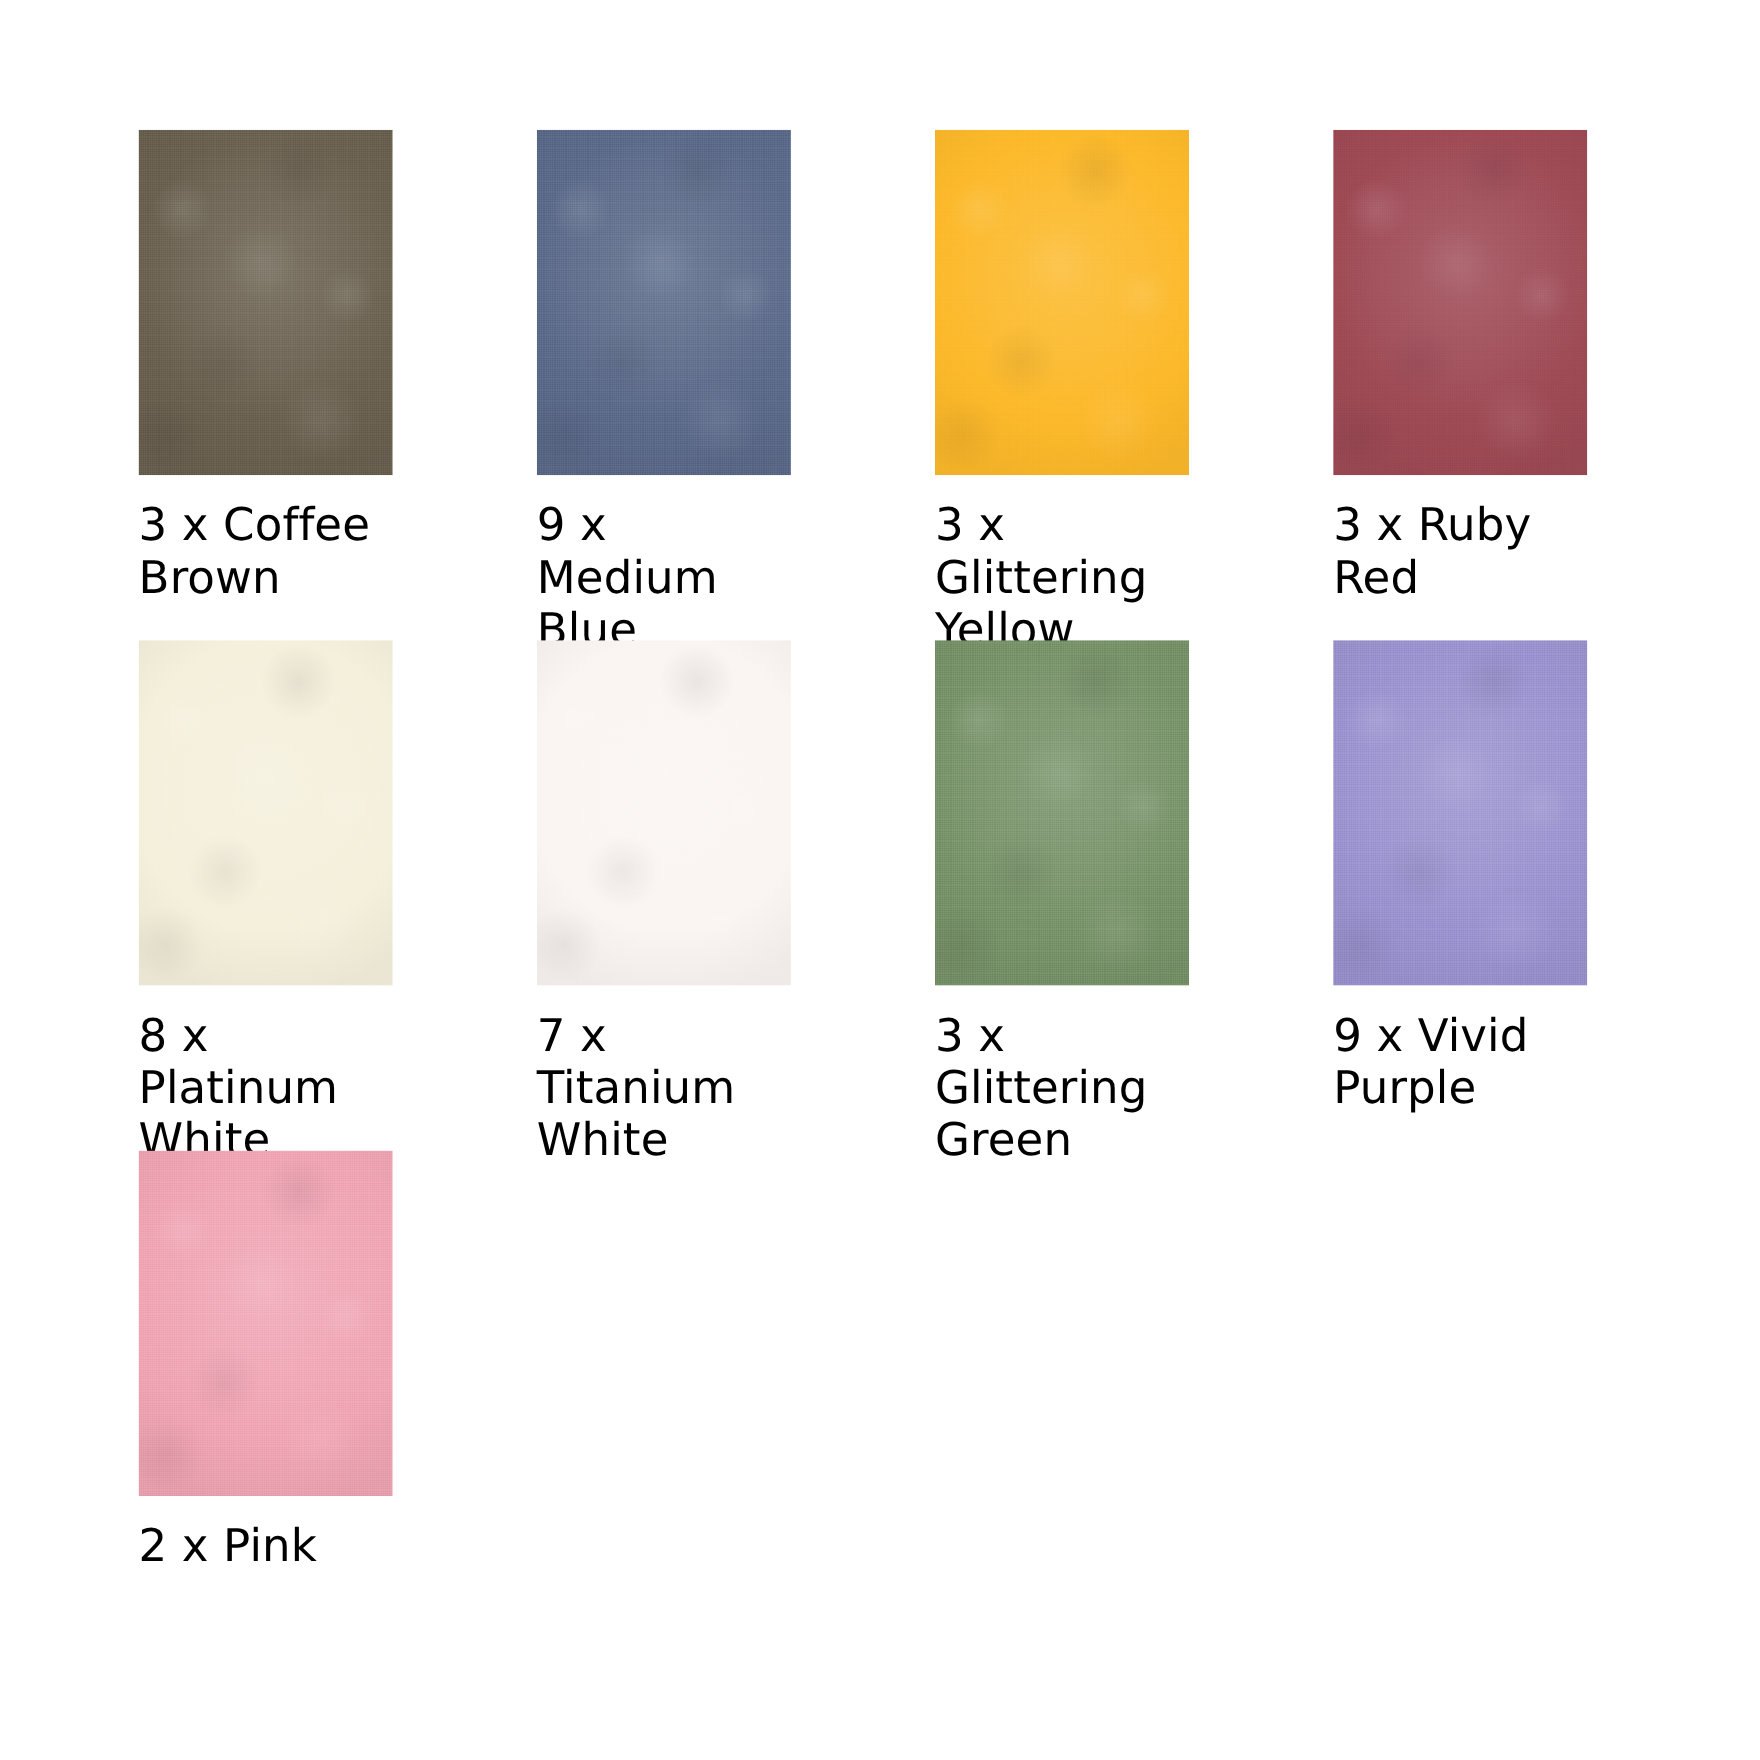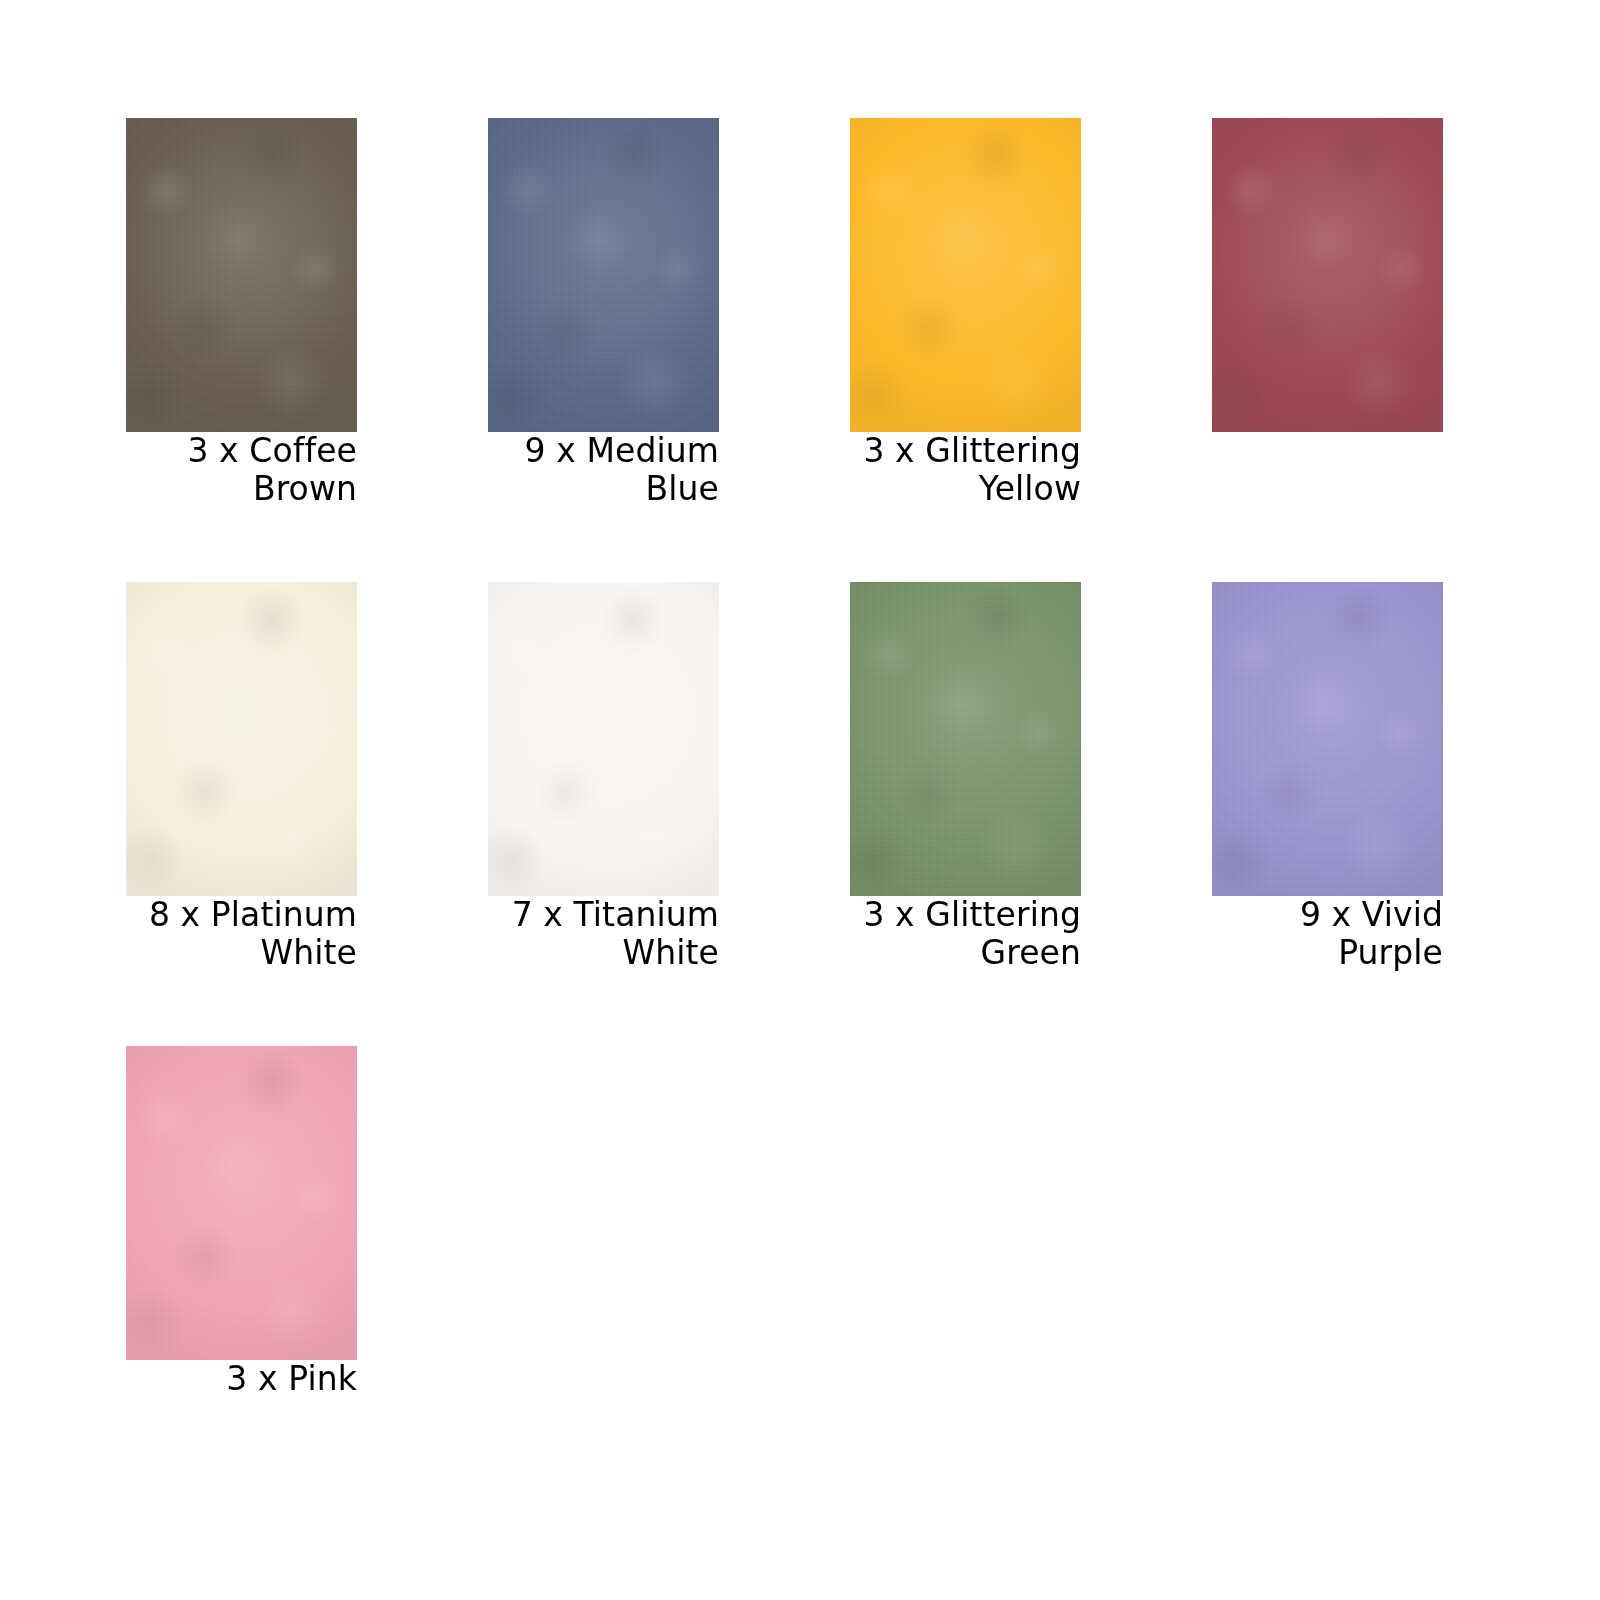--- a/index.html
+++ b/index.html
@@ -89,22 +89,23 @@
       radial-gradient(circle at 82% 48%, rgba(255,255,255,0.09) 0%, rgba(255,255,255,0) 10%),
       radial-gradient(circle at 34% 67%, rgba(0,0,0,0.06) 0%, rgba(0,0,0,0) 13%),
       radial-gradient(circle at 72% 84%, rgba(255,255,255,0.08) 0%, rgba(255,255,255,0) 12%),
       radial-gradient(circle at 11% 88%, rgba(0,0,0,0.05) 0%, rgba(0,0,0,0) 10%),
       radial-gradient(circle at 48% 38%, rgba(255,255,255,0.07) 0%, rgba(255,255,255,0) 15%);
     pointer-events: none;
   }
 
   .swatch-label {
     width: 231px;
-    text-align: right;
-    font-size: 33px;
+    margin-top: 22px;
+    text-align: left;
+    font-size: 41px;
     line-height: 1.16;
     color: #000000;
     letter-spacing: 0.1px;
     white-space: pre-line;
   }
 
   .cell-empty { width: 362px; height: 464px; }
 </style>
 </head>
 <body style="background: rgb(255, 255, 255);">
@@ -140,20 +141,21 @@
       <div class="swatch-label">3 x Glittering
 Yellow</div>
     </div>
     <div class="swatch-cell">
       <div class="swatch-chip">
         <div class="chip-fill" style="background: rgb(158, 74, 85);"></div>
         <div class="chip-mottle"></div>
         <div class="chip-grain" style="opacity: 0.35;"></div>
         <div class="chip-sheen"></div>
       </div>
+      <div class="swatch-label">3 x Ruby Red</div>
     </div>
     <div class="swatch-cell">
       <div class="swatch-chip">
         <div class="chip-fill" style="background: rgb(245, 240, 220);"></div>
         <div class="chip-mottle"></div>
         <div class="chip-grain" style="opacity: 0.35;"></div>
         <div class="chip-sheen"></div>
       </div>
       <div class="swatch-label">8 x Platinum
 White</div>
@@ -187,17 +189,17 @@
       </div>
       <div class="swatch-label">9 x Vivid Purple</div>
     </div>
     <div class="swatch-cell">
       <div class="swatch-chip">
         <div class="chip-fill" style="background: rgb(240, 165, 180);"></div>
         <div class="chip-mottle"></div>
         <div class="chip-grain"></div>
         <div class="chip-sheen"></div>
       </div>
-      <div class="swatch-label">3 x Pink</div>
+      <div class="swatch-label">2 x Pink</div>
     </div>
     <div class="cell-empty"></div>
     <div class="cell-empty"></div>
   </div>
 
 </body></html>

